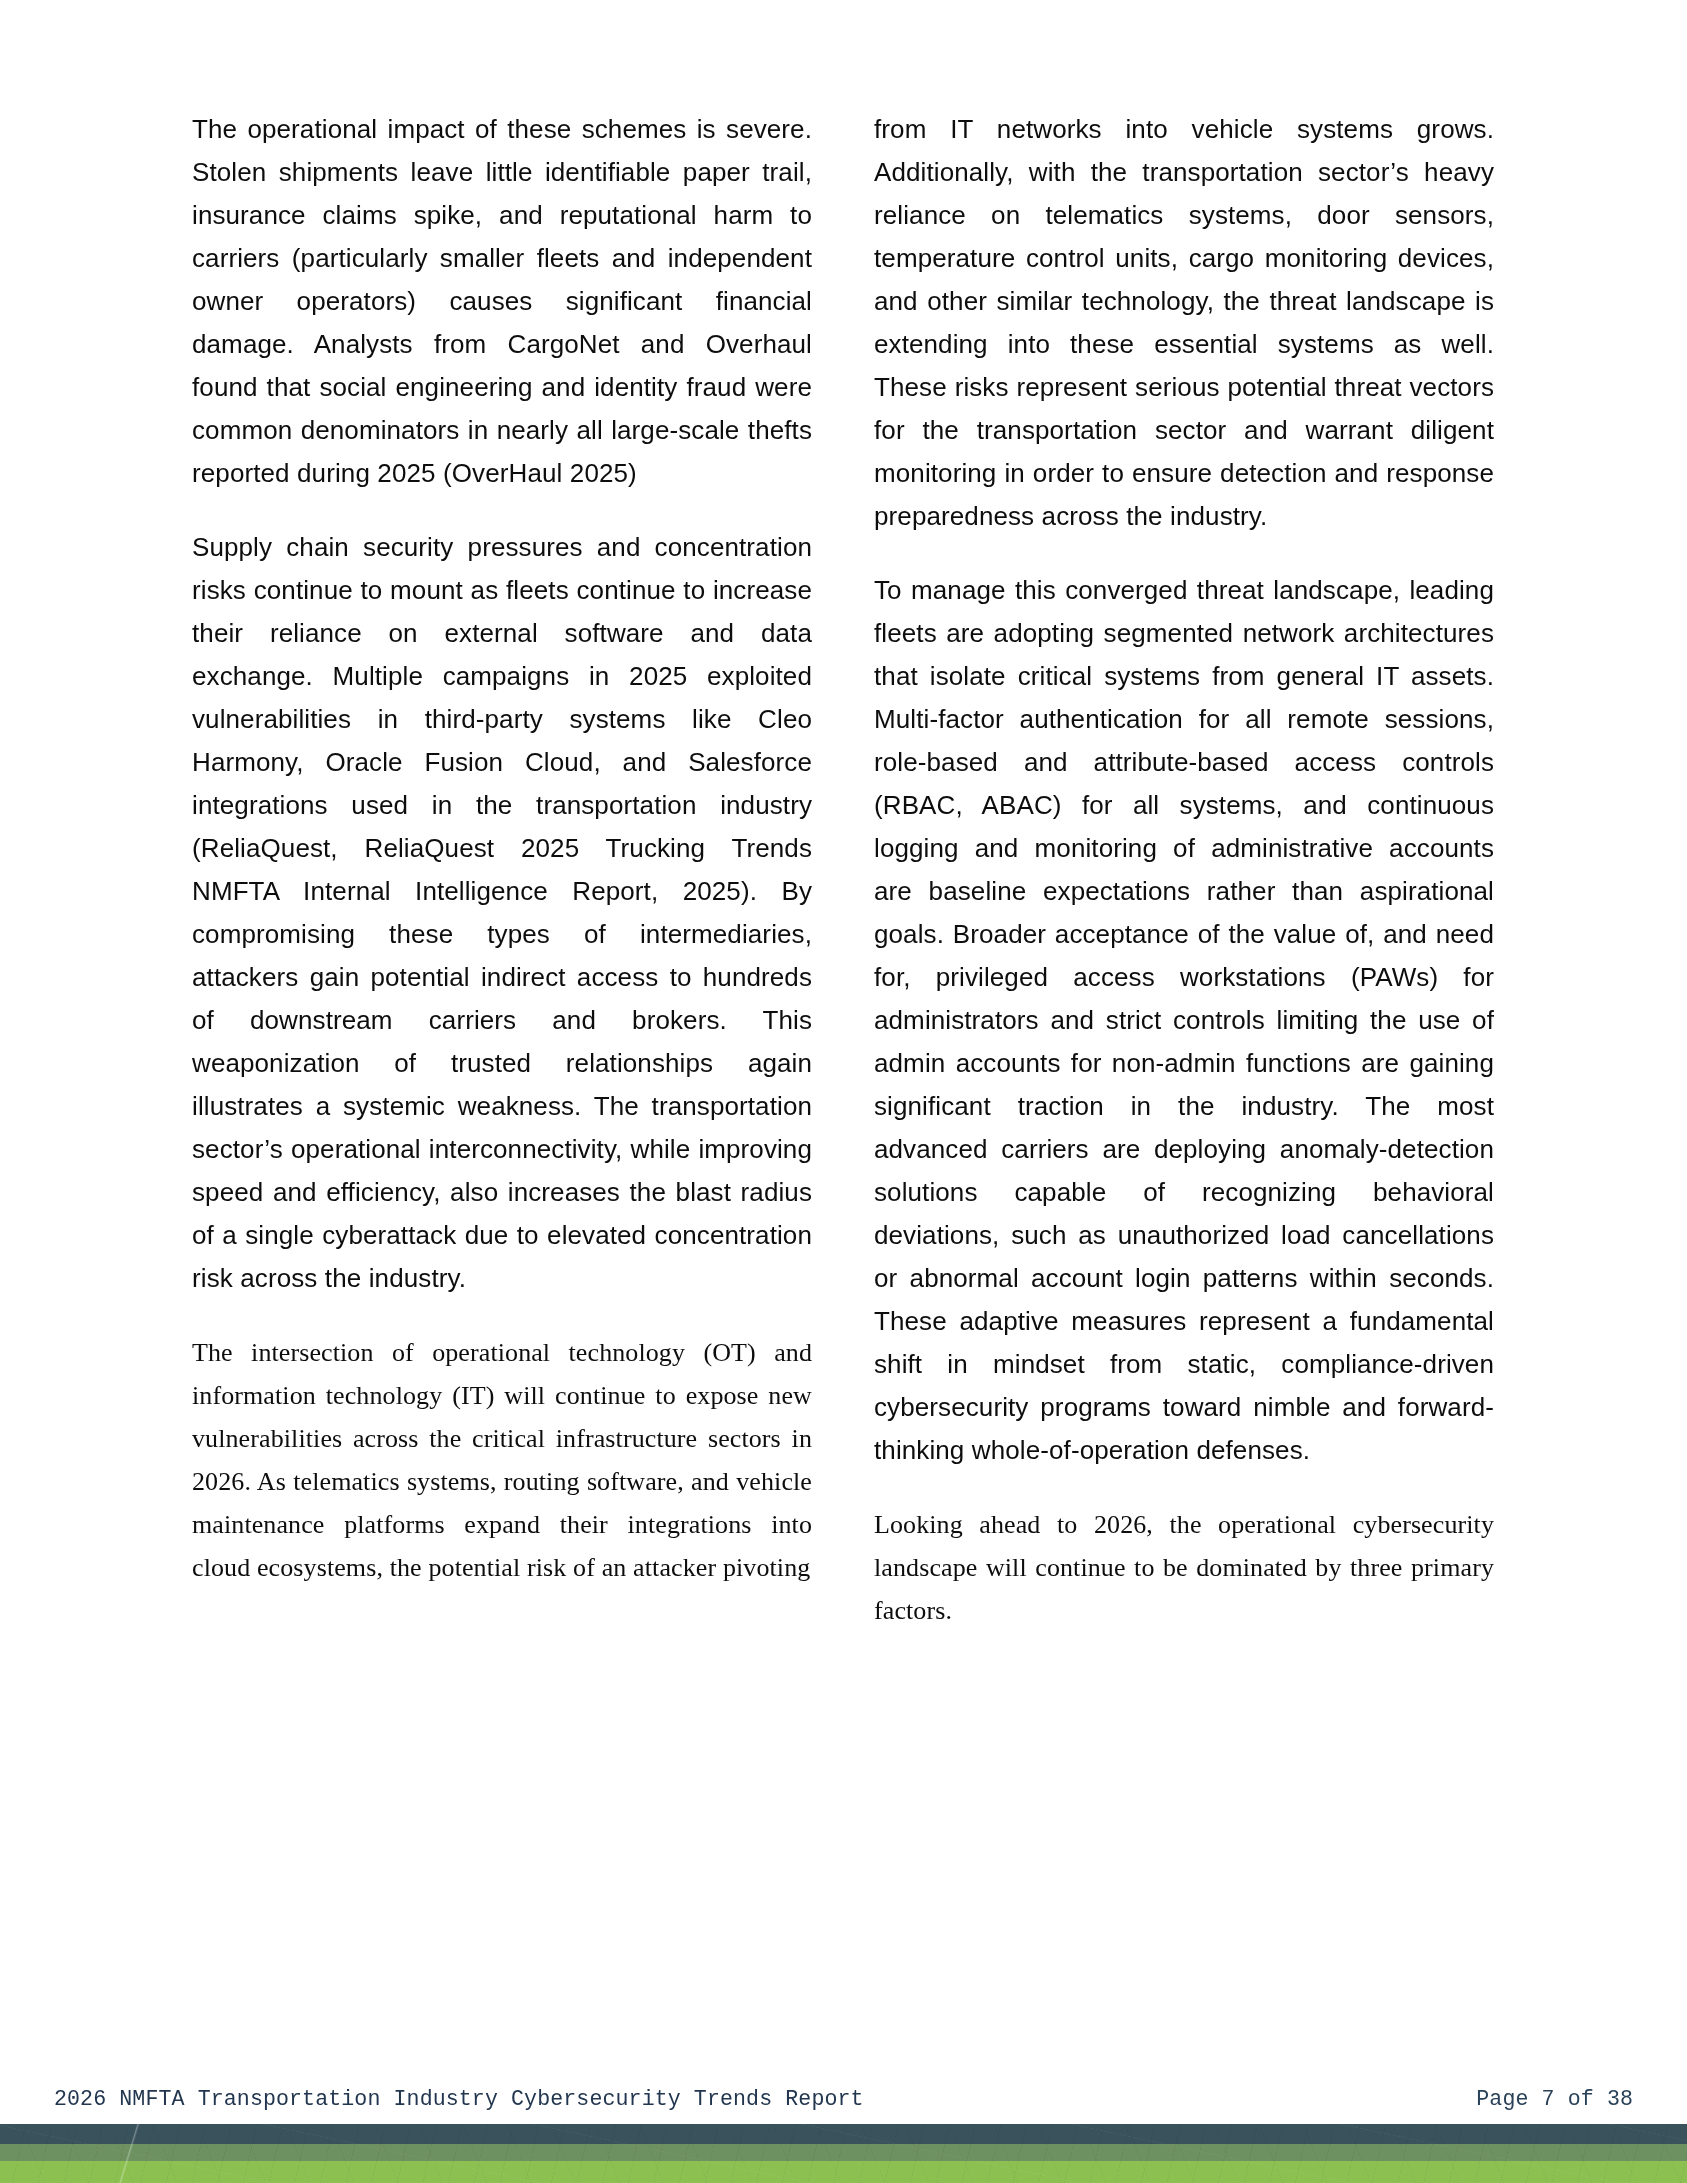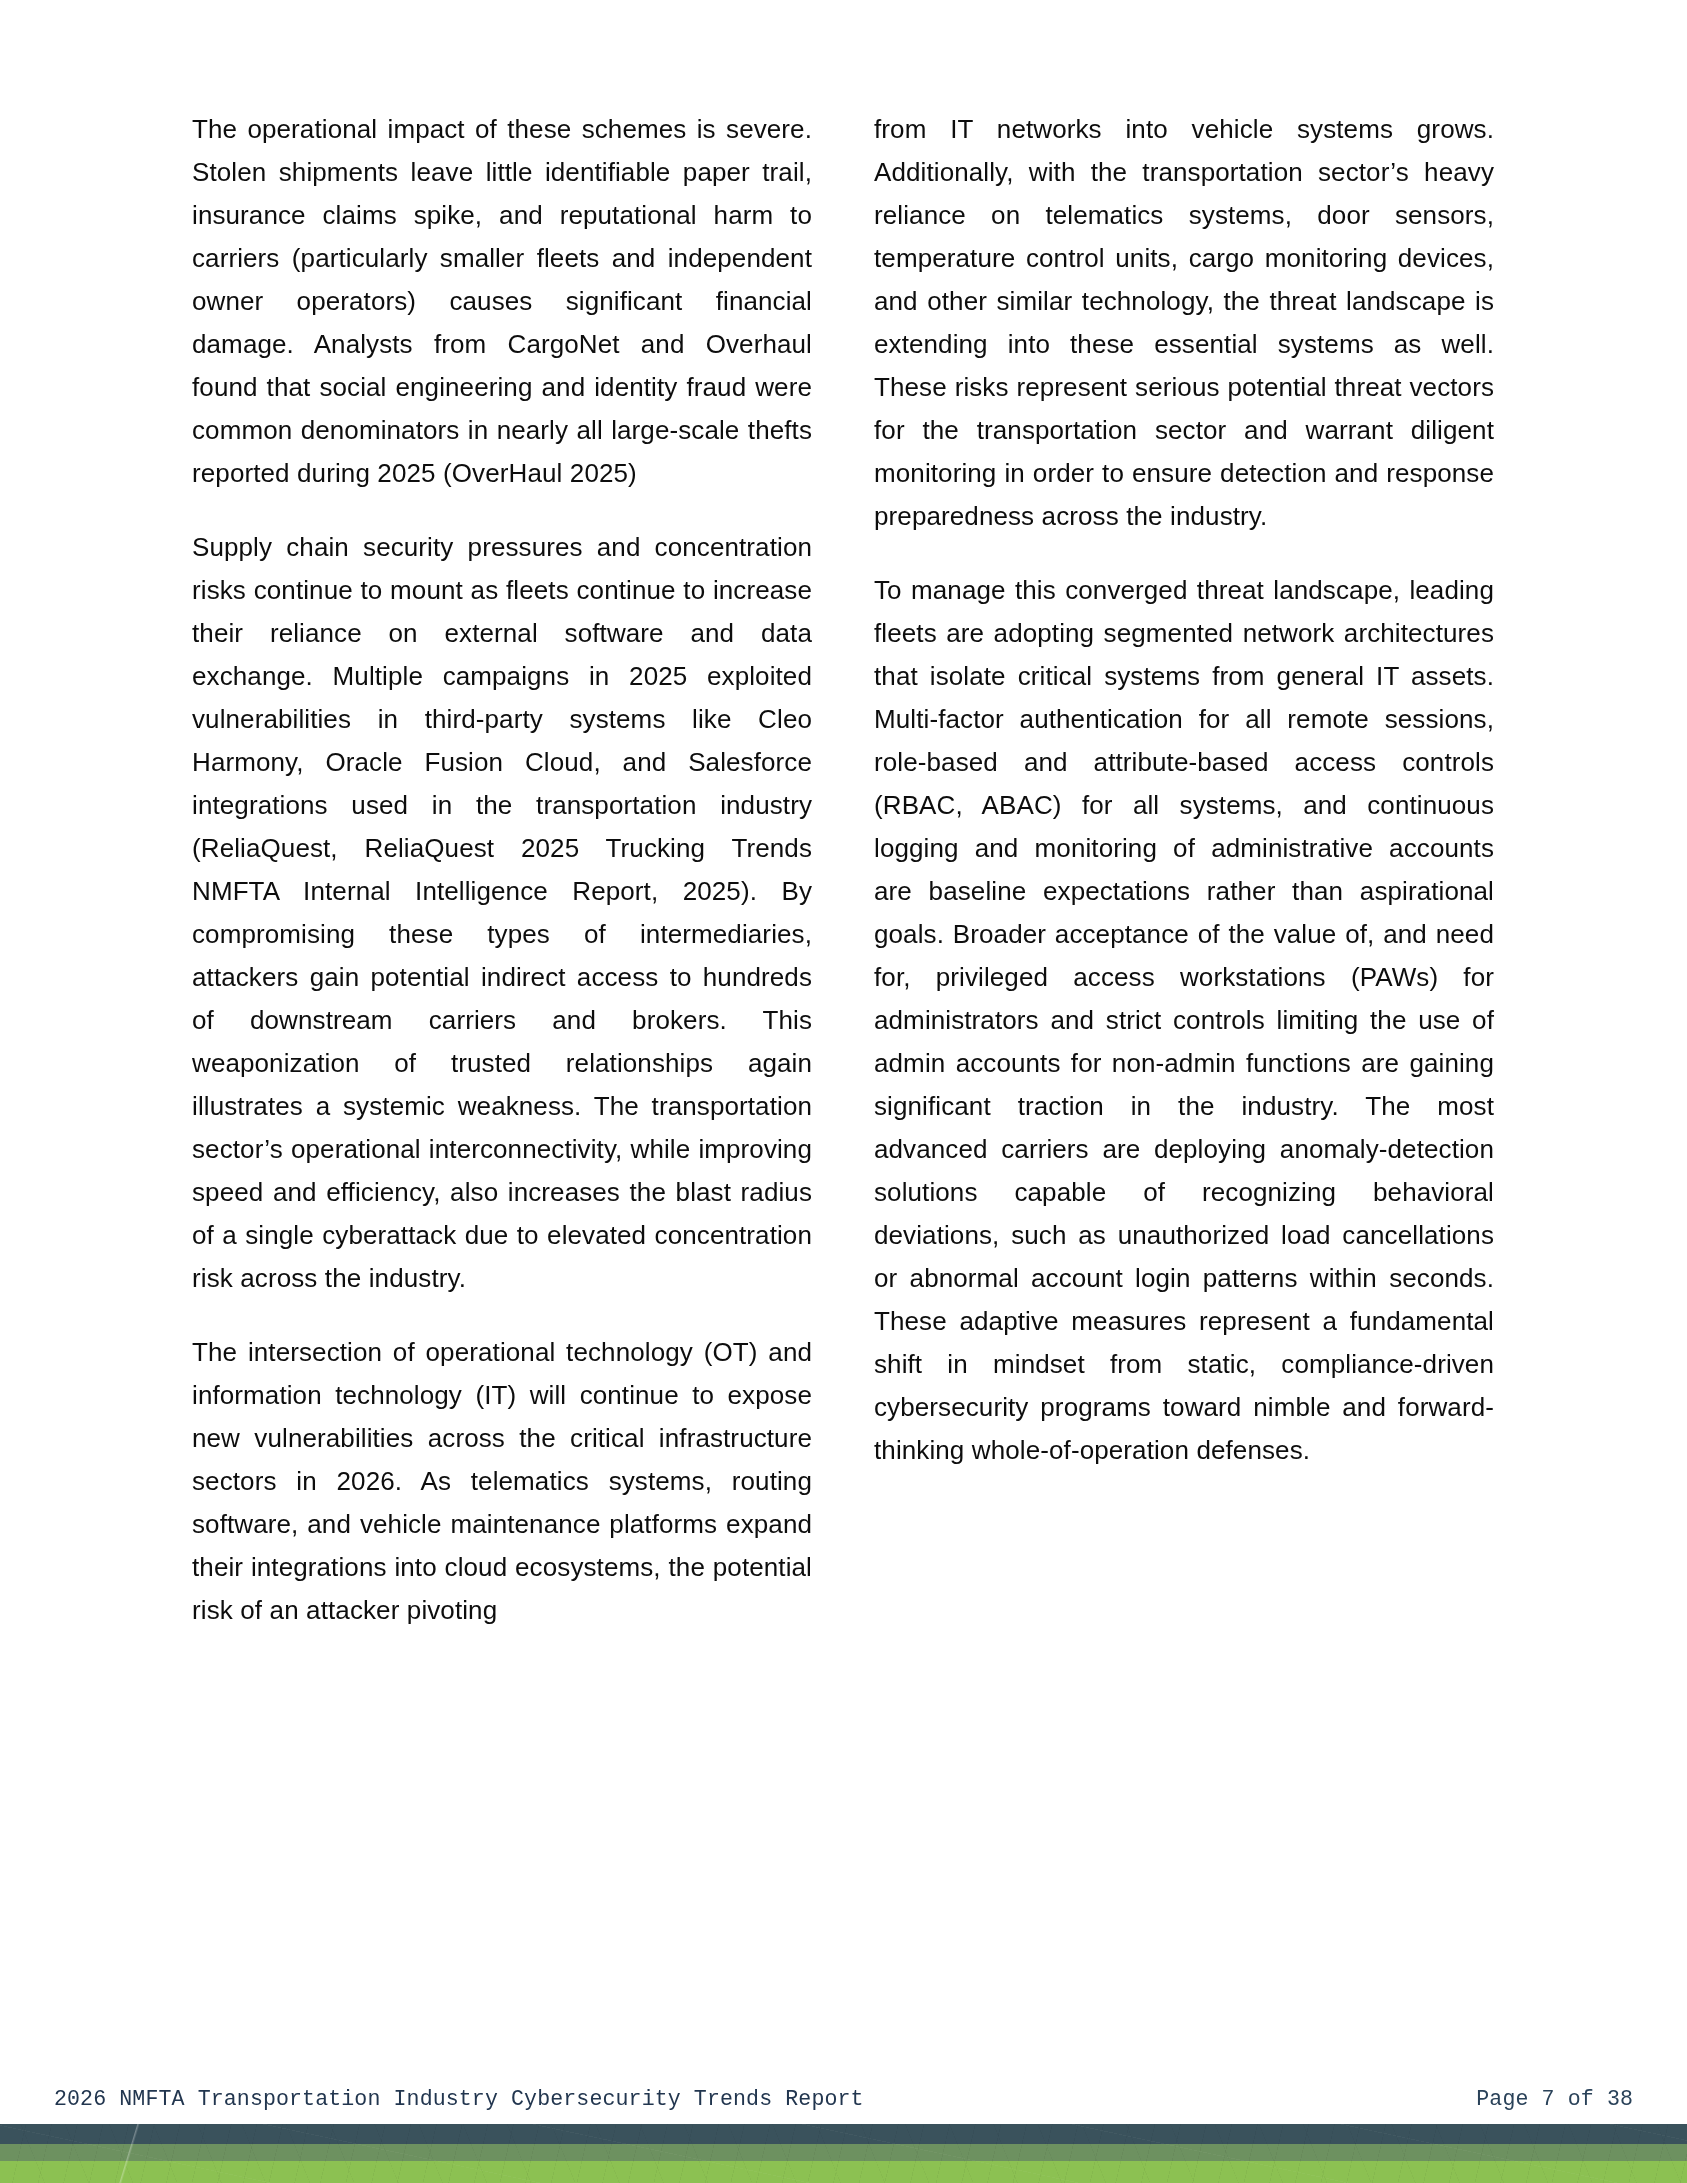--- a/index.html
+++ b/index.html
@@ -41,21 +41,21 @@
     font-size: 26px;
     line-height: 43px;
     color: #0d0d0d;
     text-align: justify;
     margin: 0 0 31px 0;
     letter-spacing: 0.1px;
     word-spacing: 0.1px;
     -webkit-hyphens: none;
     hyphens: none;
   }
-  .para:last-child { margin-bottom: 18px; }
+  .para:last-child { margin-bottom: 18px; font-family: Liberation Serif, serif; }
 
   
   .footer {
     position: absolute;
     left: 0;
     right: 0;
     bottom: 64px;
     height: 40px;
     display: flex;
     align-items: center;
@@ -142,20 +142,21 @@
 
     <div class="column">
       <p class="para">The operational impact of these schemes is severe. Stolen shipments leave little identifiable paper trail, insurance claims spike, and reputational harm to carriers (particularly smaller fleets and independent owner operators) causes significant financial damage. Analysts from CargoNet and Overhaul found that social engineering and identity fraud were common denominators in nearly all large-scale thefts reported during 2025 (OverHaul 2025)</p>
       <p class="para">Supply chain security pressures and concentration risks continue to mount as fleets continue to increase their reliance on external software and data exchange. Multiple campaigns in 2025 exploited vulnerabilities in third-party systems like Cleo Harmony, Oracle Fusion Cloud, and Salesforce integrations used in the transportation industry (ReliaQuest, ReliaQuest 2025 Trucking Trends NMFTA Internal Intelligence Report, 2025). By compromising these types of intermediaries, attackers gain potential indirect access to hundreds of downstream carriers and brokers. This weaponization of trusted relationships again illustrates a systemic weakness. The transportation sector’s operational interconnectivity, while improving speed and efficiency, also increases the blast radius of a single cyberattack due to elevated concentration risk across the industry.</p>
       <p class="para">The intersection of operational technology (OT) and information technology (IT) will continue to expose new vulnerabilities across the critical infrastructure sectors in 2026. As telematics systems, routing software, and vehicle maintenance platforms expand their integrations into cloud ecosystems, the potential risk of an attacker pivoting</p>
     </div>
 
     <div class="column">
       <p class="para">from IT networks into vehicle systems grows. Additionally, with the transportation sector’s heavy reliance on telematics systems, door sensors, temperature control units, cargo monitoring devices, and other similar technology, the threat landscape is extending into these essential systems as well. These risks represent serious potential threat vectors for the transportation sector and warrant diligent monitoring in order to ensure detection and response preparedness across the industry.</p>
       <p class="para">To manage this converged threat landscape, leading fleets are adopting segmented network architectures that isolate critical systems from general IT assets. Multi-factor authentication for all remote sessions, role-based and attribute-based access controls (RBAC, ABAC) for all systems, and continuous logging and monitoring of administrative accounts are baseline expectations rather than aspirational goals. Broader acceptance of the value of, and need for, privileged access workstations (PAWs) for administrators and strict controls limiting the use of admin accounts for non-admin functions are gaining significant traction in the industry. The most advanced carriers are deploying anomaly-detection solutions capable of recognizing behavioral deviations, such as unauthorized load cancellations or abnormal account login patterns within seconds. These adaptive measures represent a fundamental shift in mindset from static, compliance-driven cybersecurity programs toward nimble and forward-thinking whole-of-operation defenses.</p>
+      <p class="para">Looking ahead to 2026, the operational cybersecurity landscape will continue to be dominated by three primary factors.</p>
     </div>
 
   </div>
 
   <div class="footer">
     <span class="footer-left">2026 NMFTA Transportation Industry Cybersecurity Trends Report</span>
     <span class="footer-right">Page 7 of 38</span>
   </div>
 
   <div class="bottom-bands">

